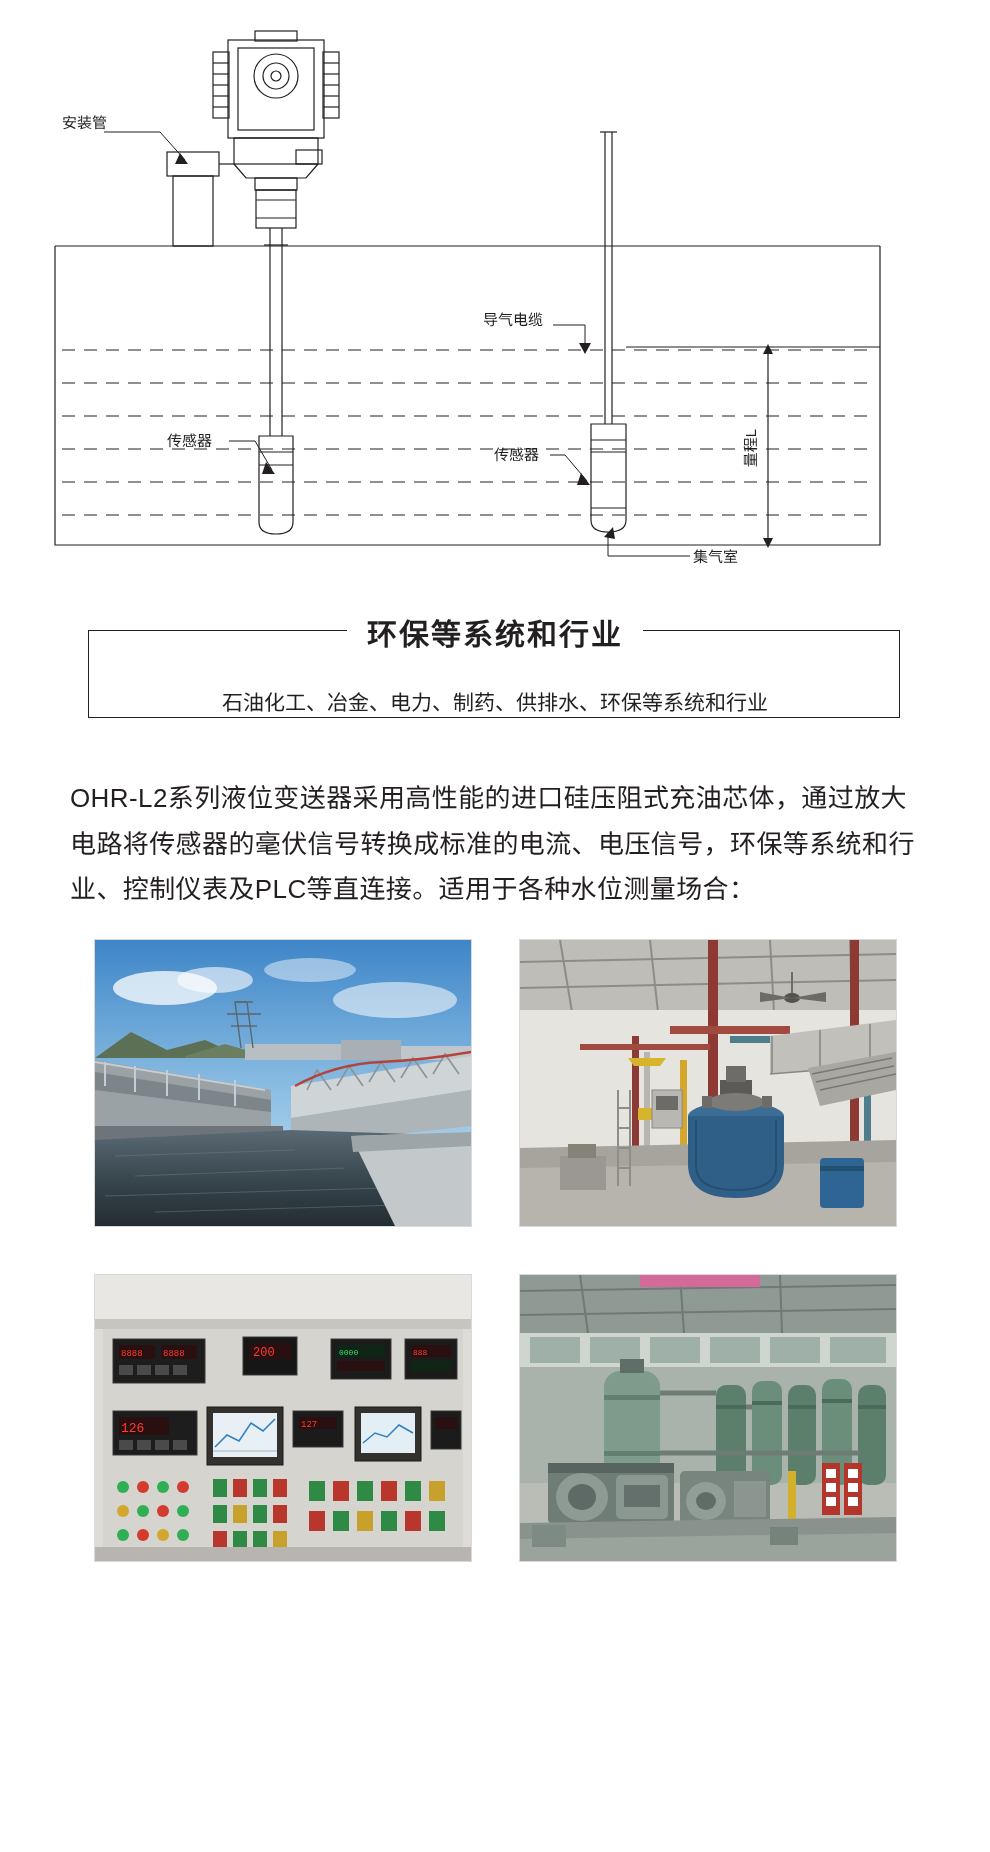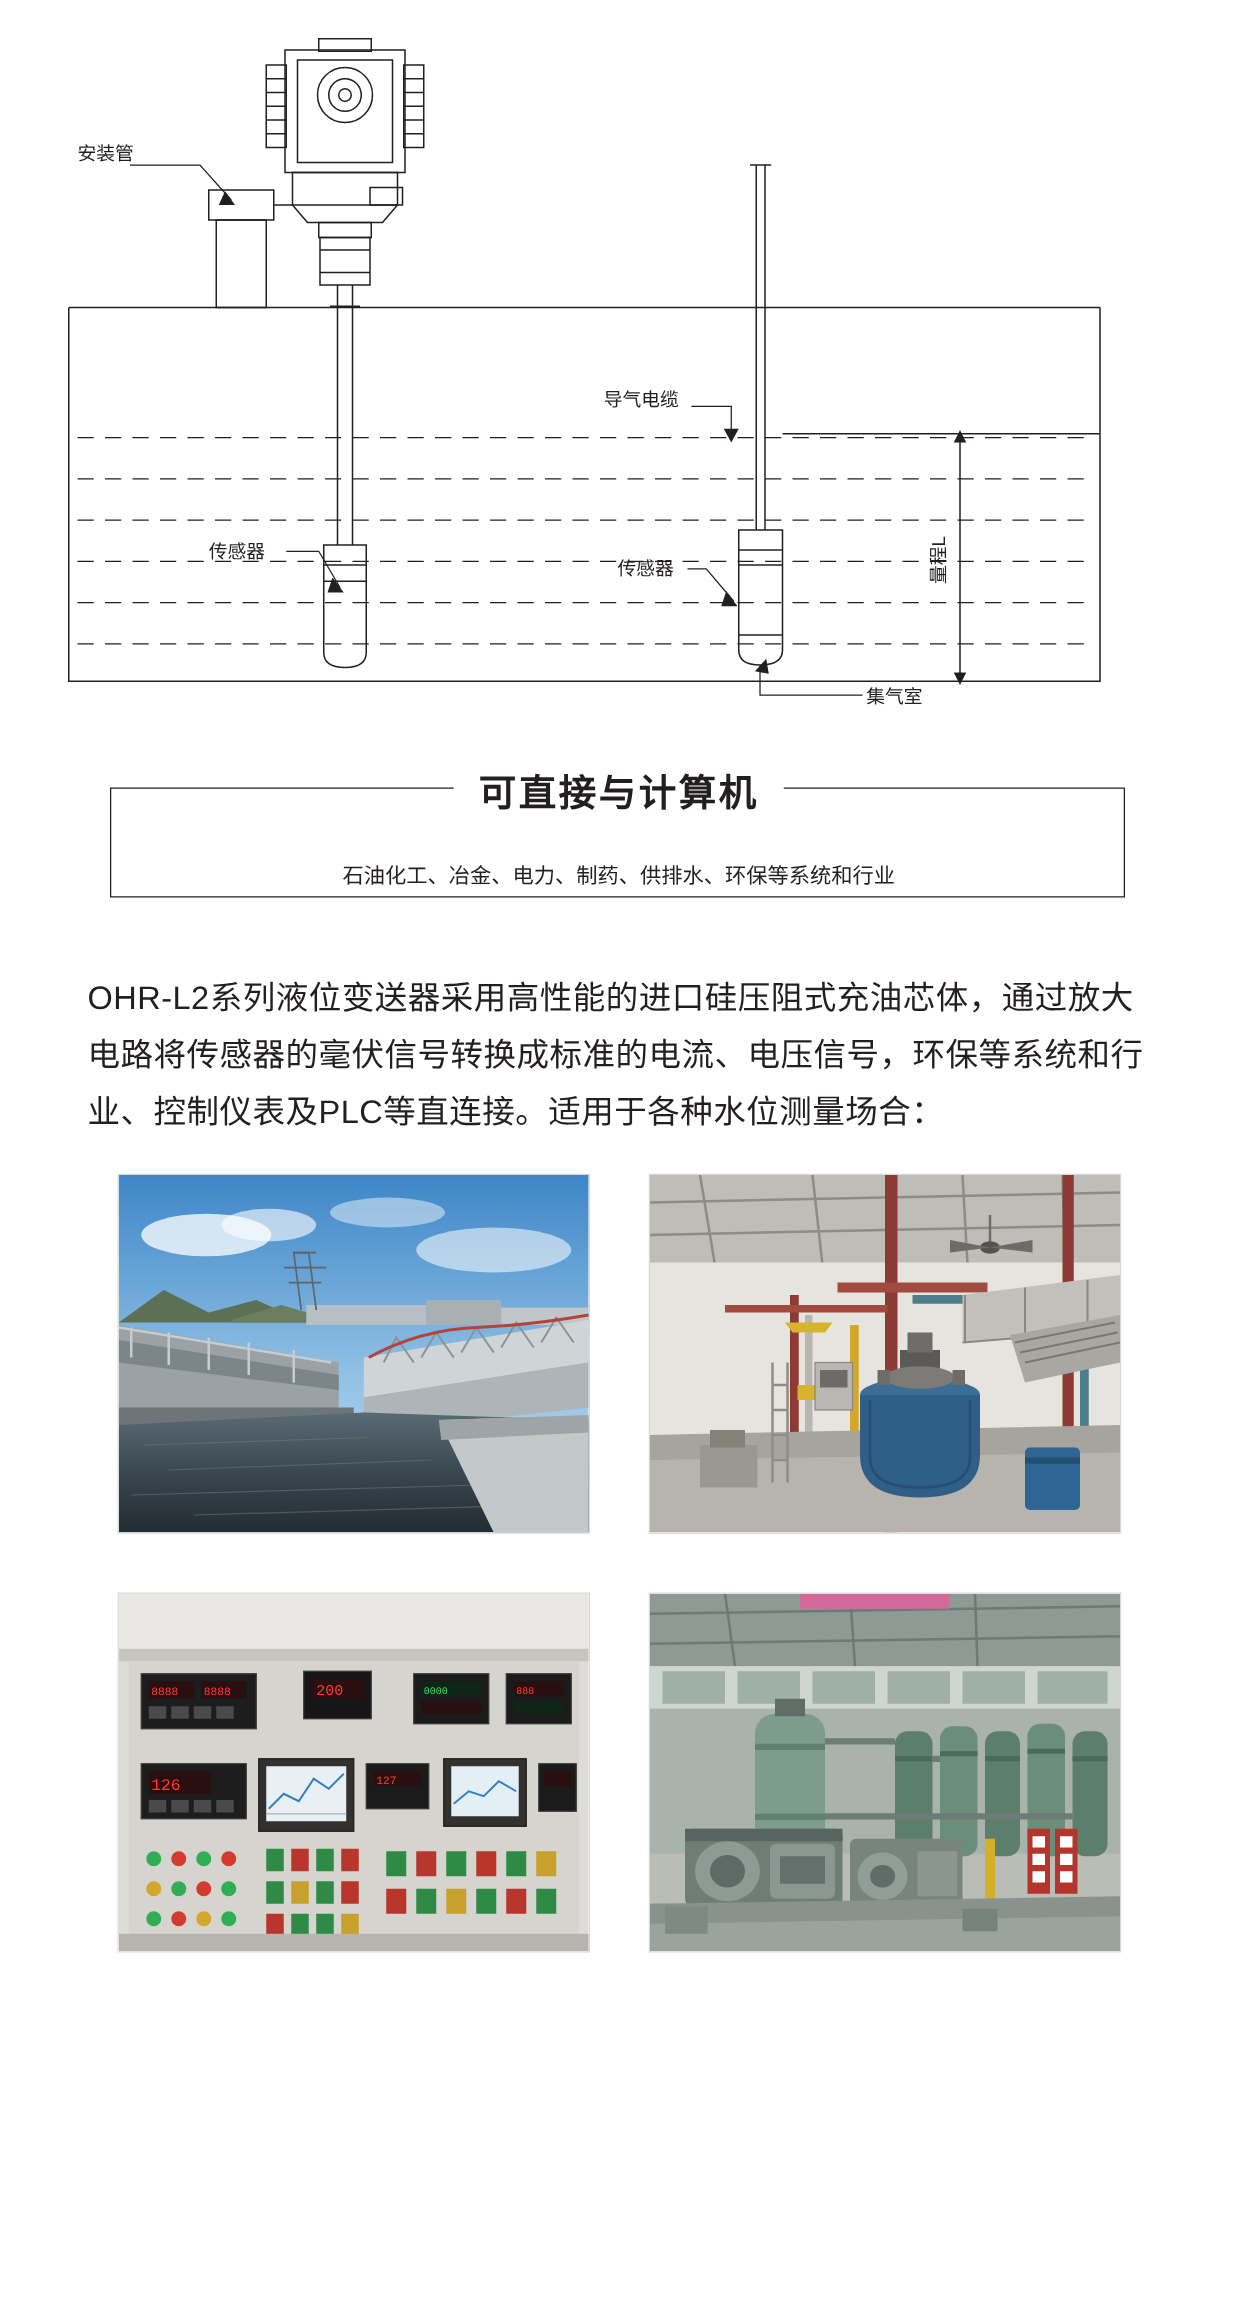--- a/index.html
+++ b/index.html
@@ -67,21 +67,21 @@
   .banner-title span {
     background: #ffffff;
     padding: 0 20px;
   }
   .banner-sub {
     position: absolute;
     left: 0;
     top: 74px;
     width: 990px;
     text-align: center;
-    font-size: 17px;
+    font-size: 21px;
     color: #231f20;
   }
   .banner-sub span {
     background: #ffffff;
     padding: 0 16px;
   }
 
   
   .desc {
     margin: 14px 70px 0 70px;
@@ -230,21 +230,21 @@
     <text class="dg-label" x="483" y="325">导气电缆</text>
     <text class="dg-label" x="167" y="446">传感器</text>
     <text class="dg-label" x="494" y="460">传感器</text>
     <text class="dg-label" x="693" y="562">集气室</text>
     <text class="dg-label-v" x="756" y="448" transform="rotate(-90 756 448)" text-anchor="middle">量程L</text>
   </svg>
 </div>
 
 <div class="banner">
   <div class="banner-frame"></div>
-  <div class="banner-title"><span>可直接与计算机</span></div>
+  <div class="banner-title"><span>环保等系统和行业</span></div>
   <div class="banner-sub"><span>石油化工、冶金、电力、制药、供排水、环保等系统和行业</span></div>
 </div>
 
 <div class="desc">OHR-L2系列液位变送器采用高性能的进口硅压阻式充油芯体，通过放大电路将传感器的毫伏信号转换成标准的电流、电压信号，环保等系统和行业、控制仪表及PLC等直连接。适用于各种水位测量场合：</div>
 
 <div class="gallery">
 
   <div class="photo">
     <svg width="376" height="286" viewBox="0 0 376 286">
       <defs>

